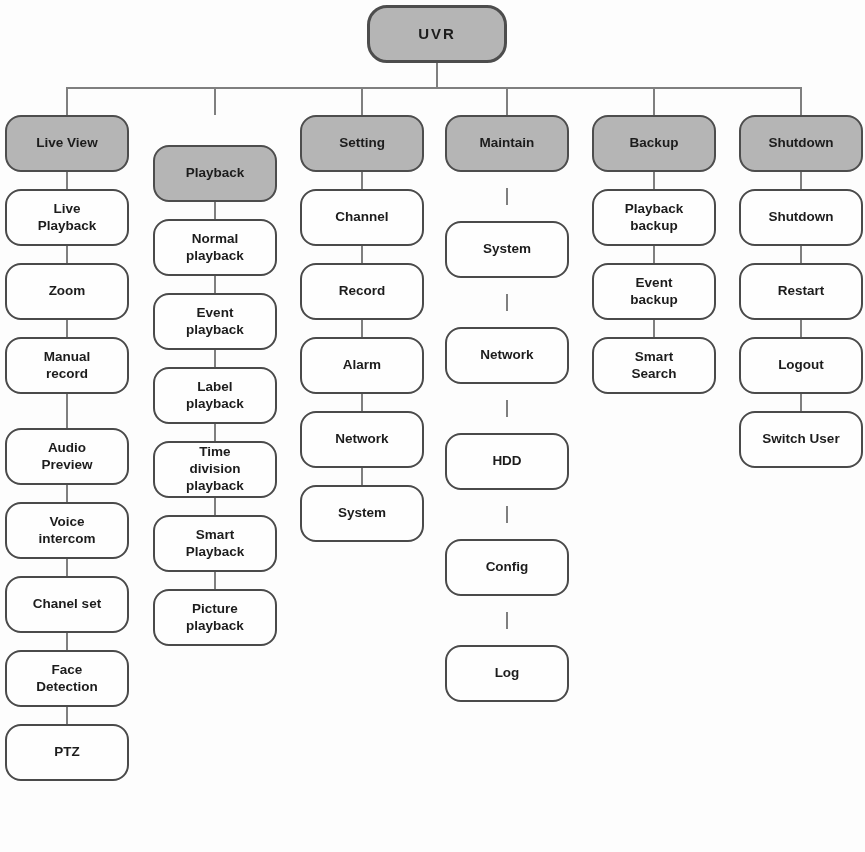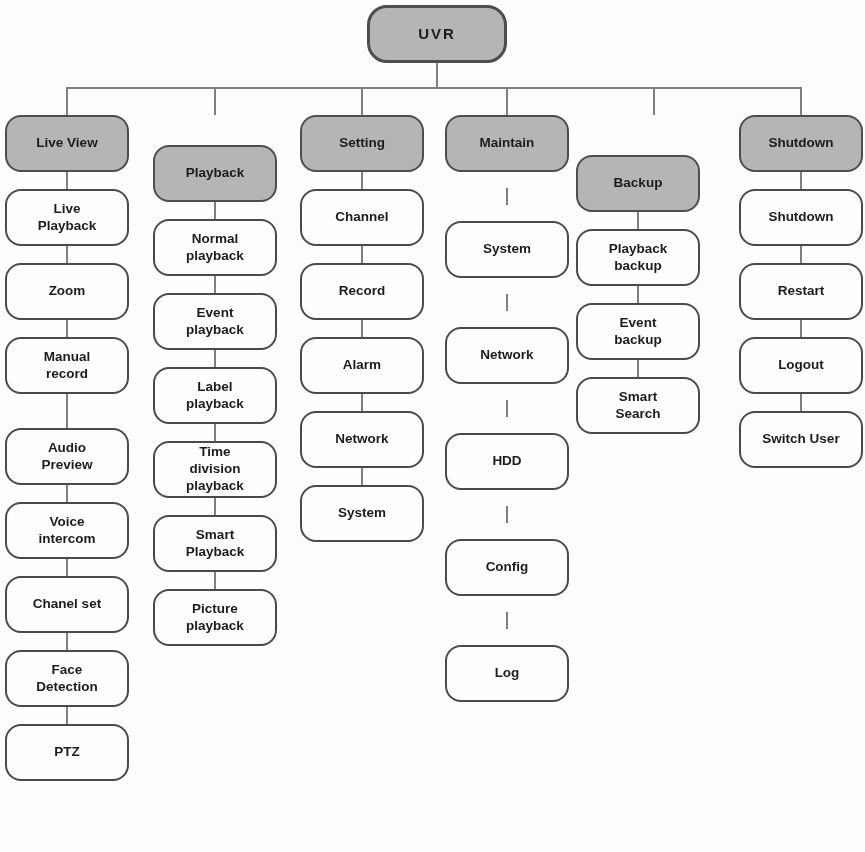--- a/index.html
+++ b/index.html
@@ -152,21 +152,21 @@
         <div class="connector"></div>
         <div class="node">Network</div>
         <div class="connector"></div>
         <div class="node">HDD</div>
         <div class="connector"></div>
         <div class="node">Config</div>
         <div class="connector"></div>
         <div class="node">Log</div>
       </div>
       <div class="vline" style="left: 653px; top: 89px; height: 26px;"></div>
-      <div class="column" style="left: 576px; margin-top: 40px;">
+      <div class="column" style="left: 592px;">
         <div class="node header">Backup</div>
         <div class="connector"></div>
         <div class="node">Playback backup</div>
         <div class="connector"></div>
         <div class="node">Event backup</div>
         <div class="connector"></div>
         <div class="node">Smart Search</div>
       </div>
       <div class="vline" style="left: 800px; top: 89px; height: 26px;"></div>
       <div class="column" style="left: 739px;">

